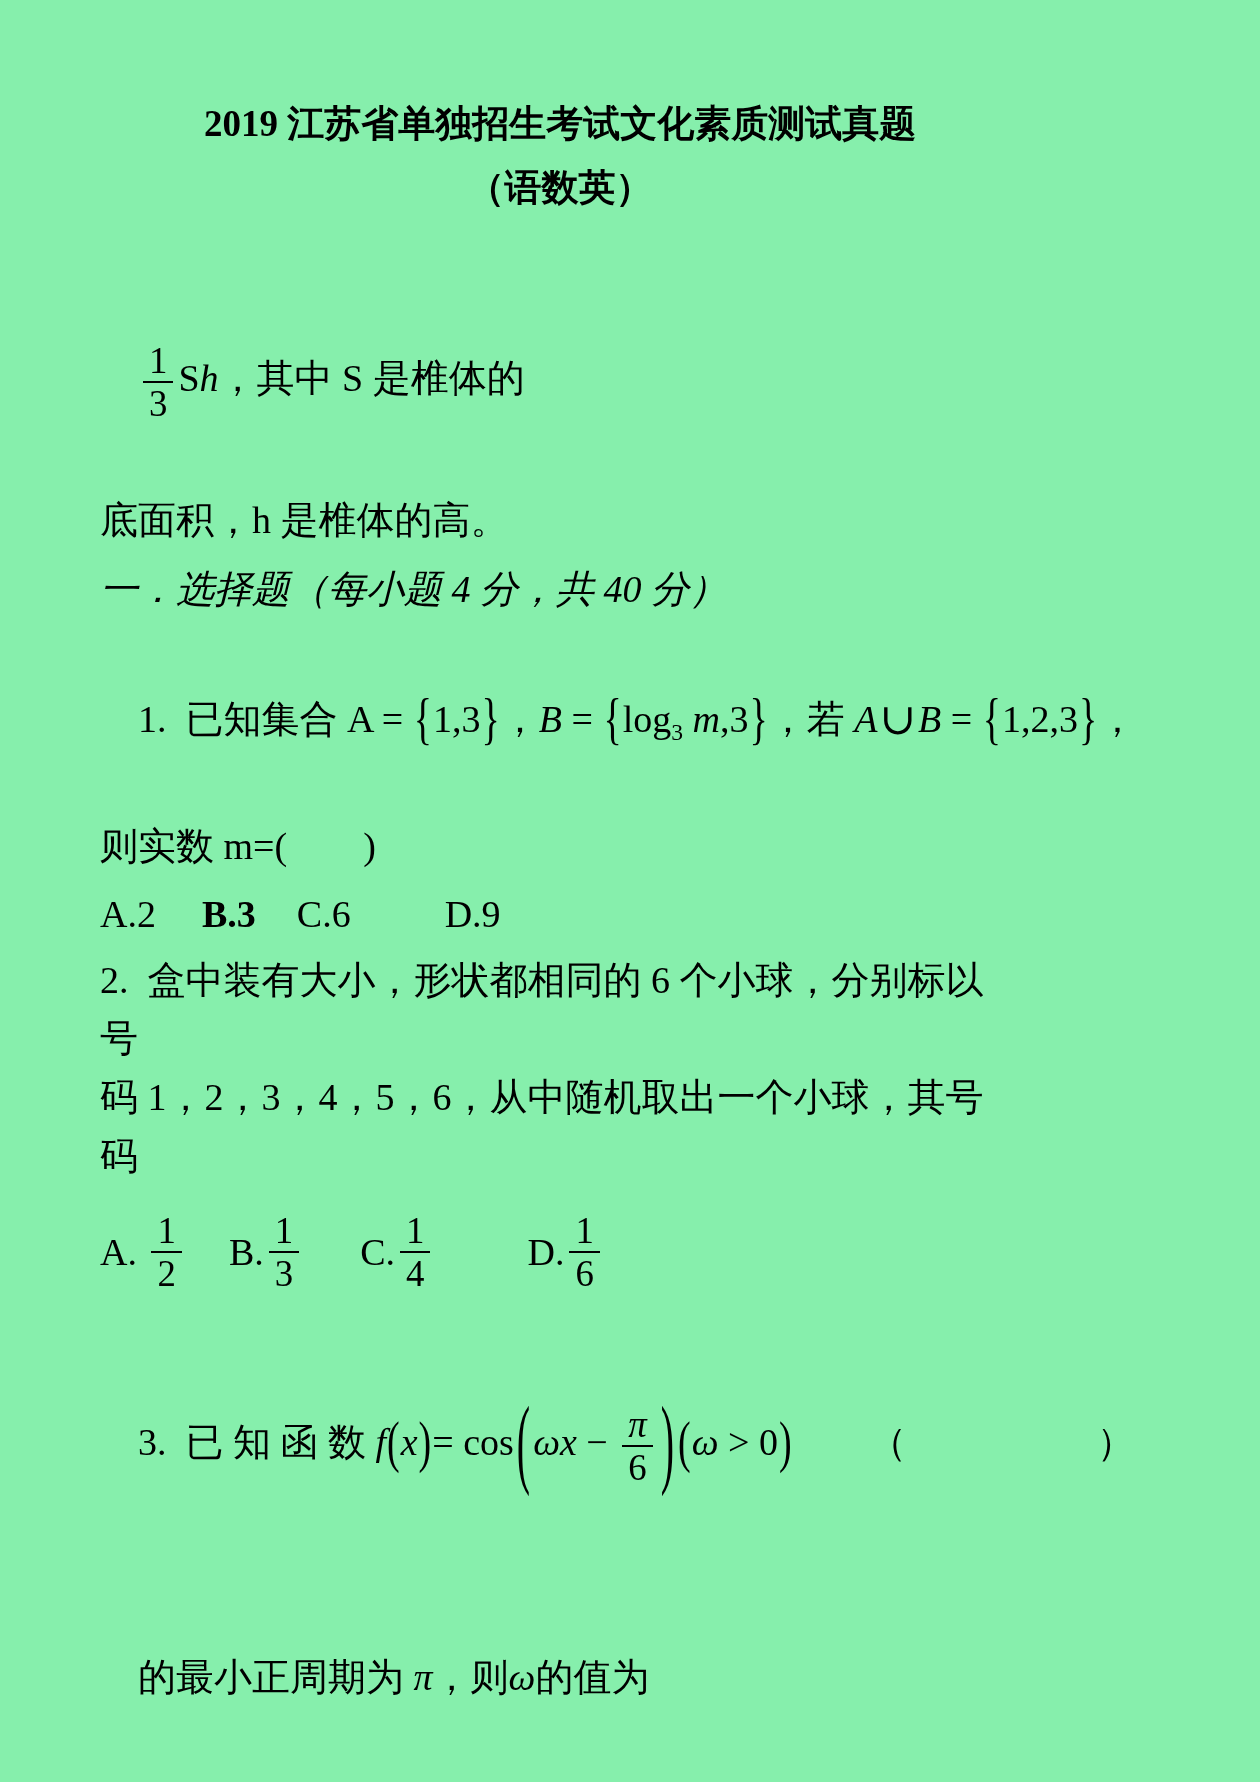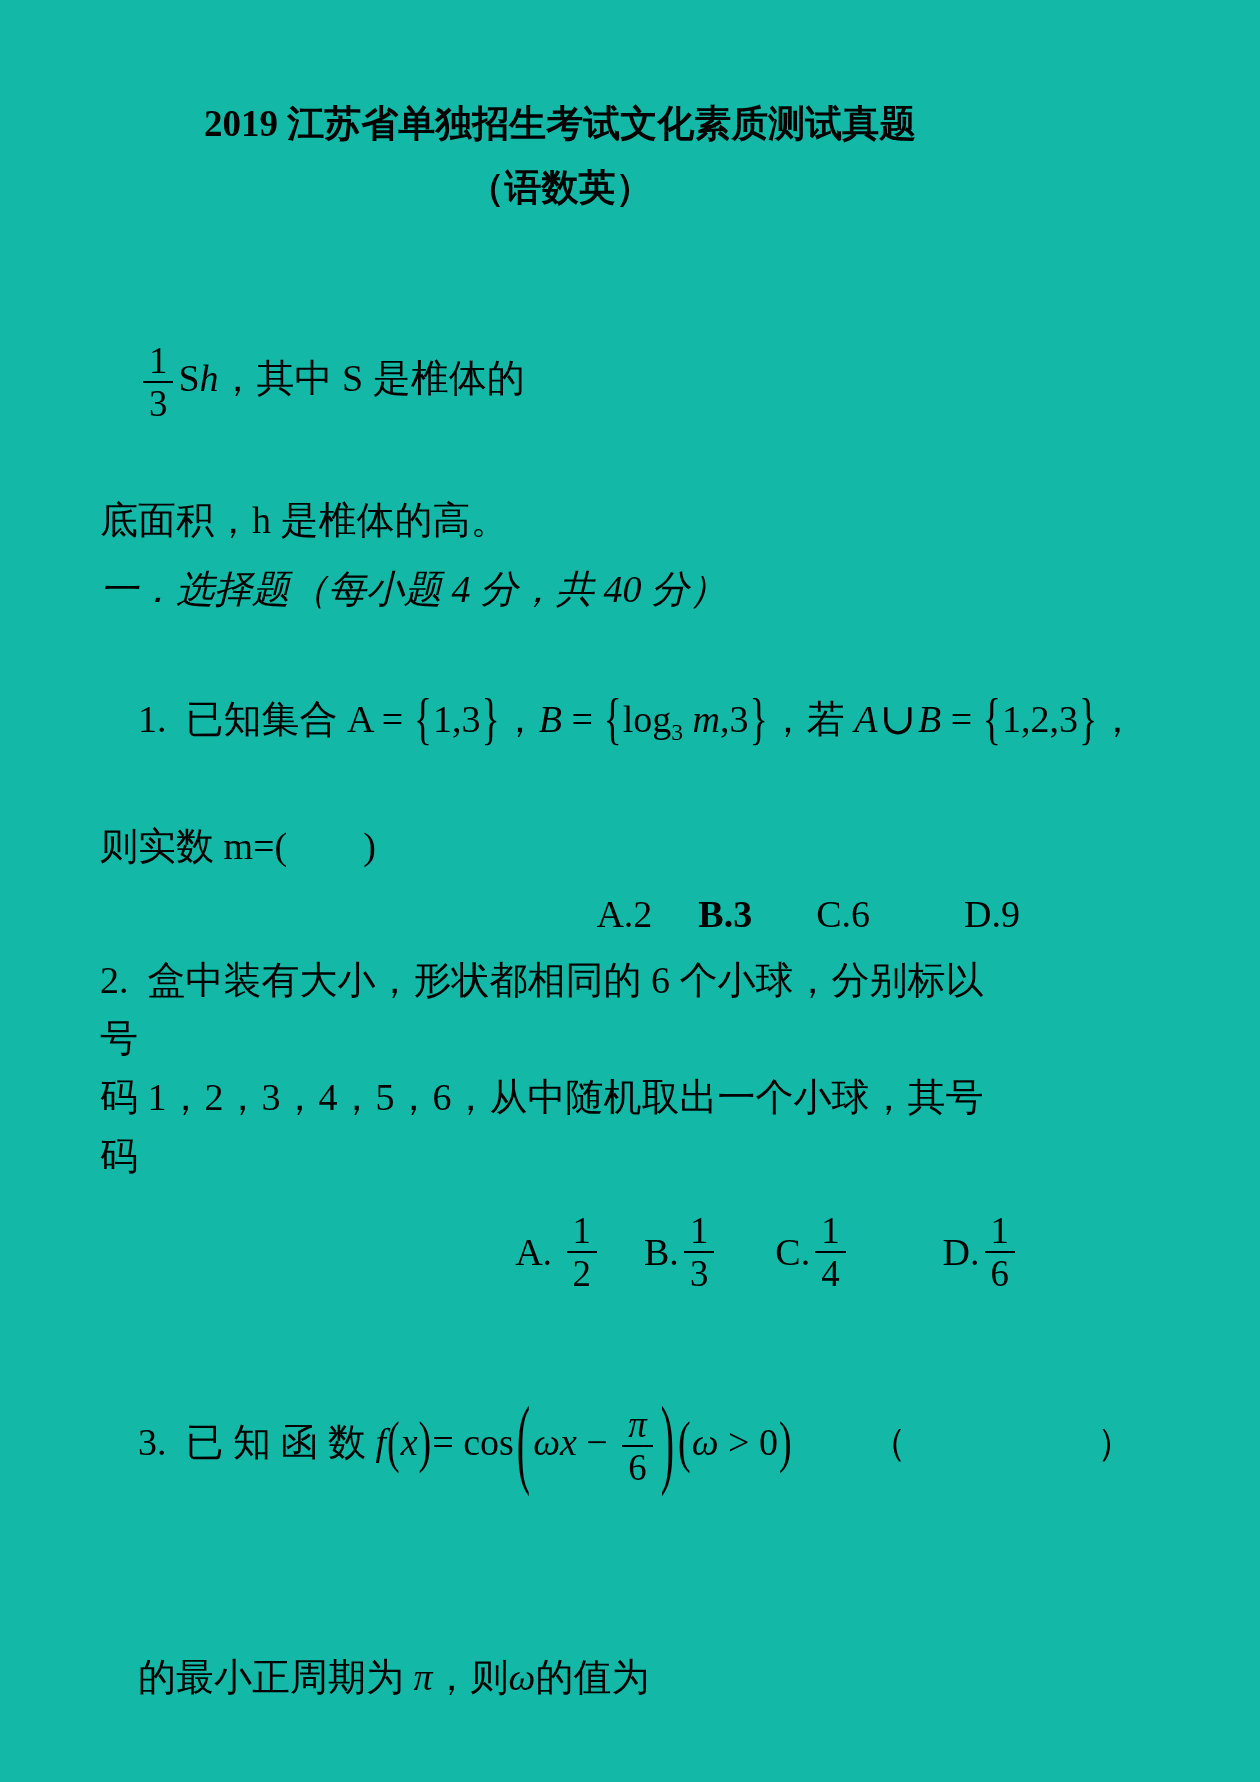--- a/index.html
+++ b/index.html
@@ -1,58 +1,58 @@
 <!DOCTYPE html>
 <html><head>
 <meta charset="utf-8">
 <style>
   html,body{margin:0;padding:0;background:#e9e9e9;}
   .page{
     position:relative;
     width:1260px;height:1782px;
     margin:0 auto;
-    background:#14b8a6;
+    background:#86efac;
     color:#000;
     font-family:"Liberation Serif","DejaVu Serif",serif;
     font-size:38px;
     box-sizing:border-box;
     padding:96px 240px 0 100px;
     overflow:hidden;
   }
   .center{text-align:center;}
   .title{font-weight:bold;font-size:37px;line-height:1.5;white-space:pre-wrap;}
   .subtitle{font-weight:bold;font-size:37px;line-height:1.5;margin-top:8px;white-space:pre-wrap;}
   .line{white-space:pre-wrap;line-height:1.55;}
   .nowrap{white-space:pre;}
   .para{margin:0;}
   .note{margin-top:64px;}
   .note-l2{margin-top:6px;}
   .section-heading{margin-top:10px;font-style:italic;}
   .q1-l1{margin-top:8px;}
   .q1-l2{margin-top:4px;}
-  .optrow{display:flex;align-items:center;line-height:1.5;margin-top:10px;justify-content:flex-end;}
+  .optrow{display:flex;align-items:center;line-height:1.5;margin-top:10px;}
   .q2-l1{margin-top:8px;}
   .q2-optrow{margin-top:22px;}
   .q3-l1{margin:46px 0 40px 0;}
 
   
   .it{font-style:italic;}
   .sub{font-size:0.62em;vertical-align:-0.35em;}
   .cup{font-size:1.15em;vertical-align:-2px;padding:0 2px;}
   .brace{display:inline-block;transform:scaleY(1.5);padding:0 1px;}
   .bigp{display:inline-block;transform:scaleY(2.5);padding:0 3px;font-size:1.05em;}
   .frac{
     display:inline-flex;flex-direction:column;align-items:center;
     vertical-align:middle;line-height:1.12;margin:2px 5px;font-size:0.97em;
   }
   .frac .num{padding:0 6px;text-align:center;}
   .frac .den{padding:0 6px;text-align:center;border-top:2px solid #000;}
 
   
-  .q1opts .o2{margin-left:46px;font-weight:bold;} .q1opts .o3{margin-left:64px;} .q1opts .o4{margin-left:94px;}
+  .q1opts .o2{margin-left:46px;font-weight:bold;} .q1opts .o3{margin-left:41px;} .q1opts .o4{margin-left:94px;}
   .q2opts .o2{margin-left:42px;} .q2opts .o3{margin-left:56px;} .q2opts .o4{margin-left:92px;}
   .opt{display:inline-flex;align-items:center;white-space:pre;}
 </style>
 </head>
 <body>
 
 <div class="page">
 
   <div class="center">
     <div class="title">2019 江苏省单独招生考试文化素质测试真题</div>

